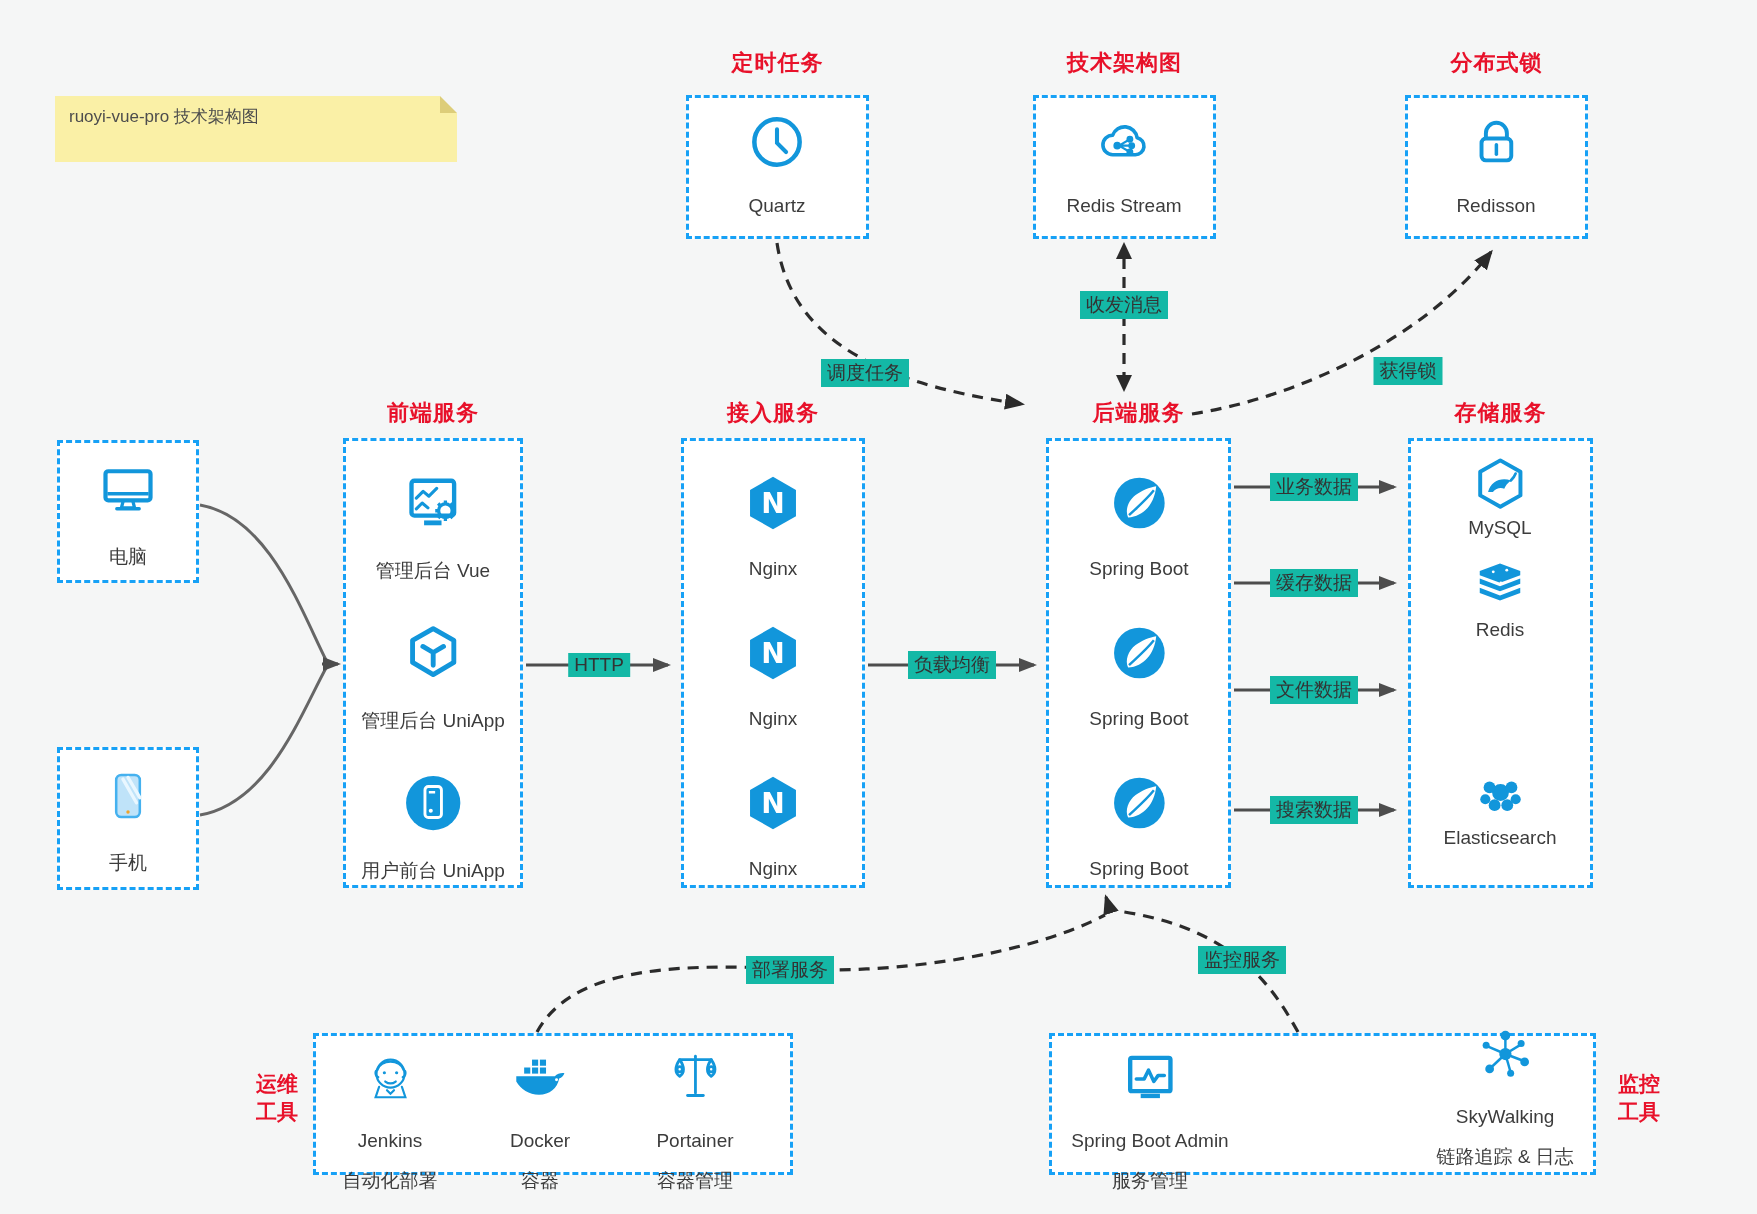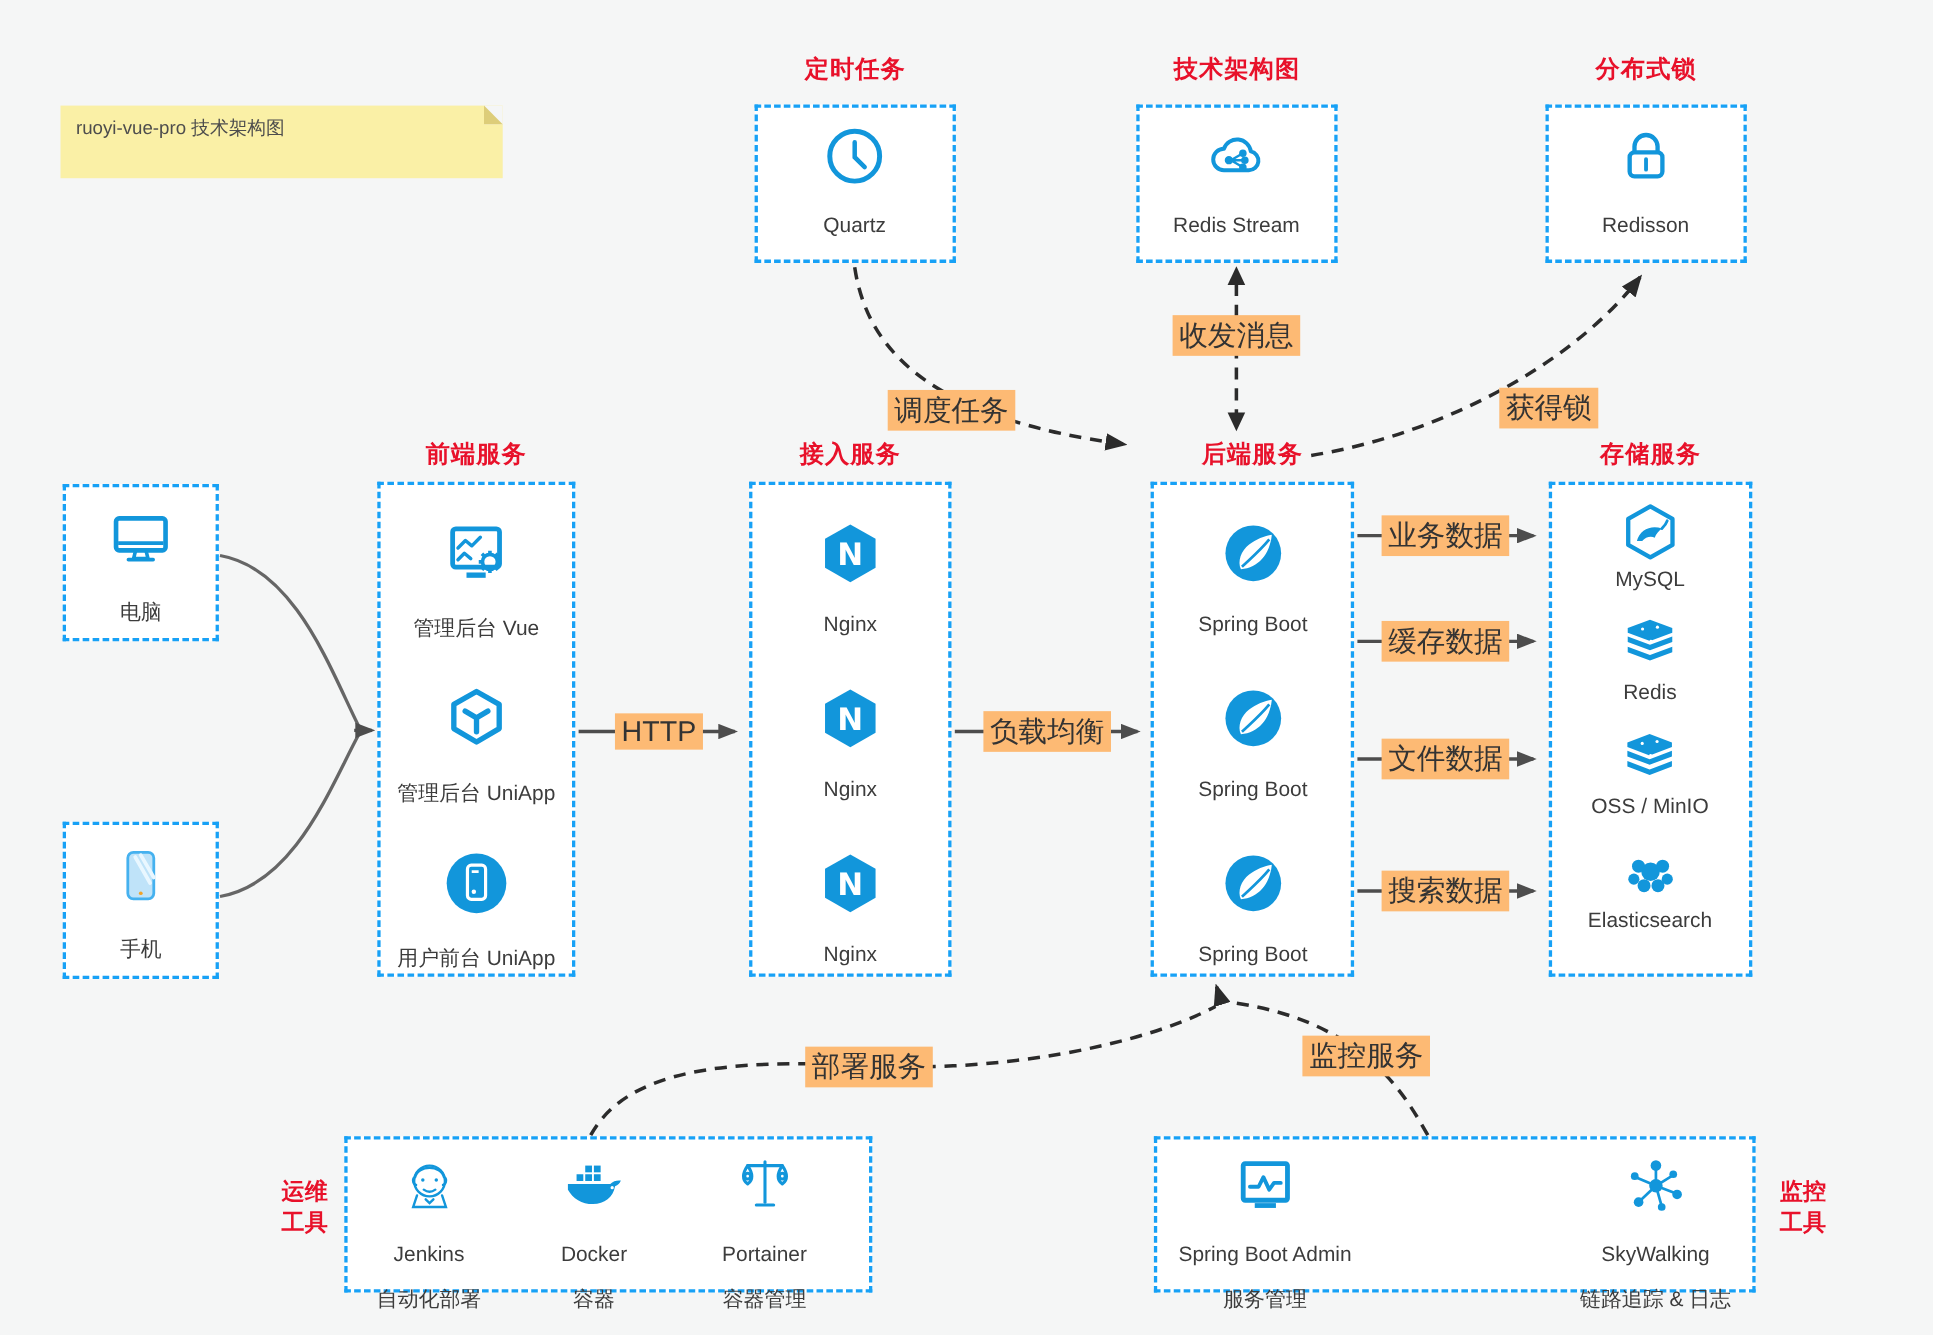--- a/index.html
+++ b/index.html
@@ -28,22 +28,22 @@
 
   .node{position:absolute;transform:translateX(-50%);display:flex;flex-direction:column;
         align-items:center;}
   .node .nicon{display:block;line-height:0;}
   .node .lbl{font-size:19px;color:var(--txt);margin-top:24px;white-space:nowrap;}
   .node .lbl2{font-size:19px;color:var(--txt);margin-top:16px;white-space:nowrap;}
   .node.tight .lbl{margin-top:5px;}
 
   .arrows{position:absolute;left:0;top:0;pointer-events:none;}
 
-  .edge-label{position:absolute;transform:translate(-50%,-50%);background:#fdba74;
-        padding:1px 6px;font-size:26px;color:#333;white-space:nowrap;text-align:right;}
+  .edge-label{position:absolute;transform:translate(-50%,-50%);background:#14b8a6;
+        padding:1px 6px;font-size:19px;color:#333;white-space:nowrap;text-align:right;}
 </style>
 </head>
 <body>
 
 <div class="canvas">
 
   <div class="note">
     <div>ruoyi-vue-pro 技术架构图</div>
   </div>
 
@@ -258,37 +258,20 @@
         <g fill="#fff">
             <circle cx="40" cy="12" r="1.7"></circle>
             <circle cx="24" cy="14" r="1.7"></circle>
             <circle cx="33" cy="27" r="1.5"></circle>
           </g>
       </svg>
     </span>
     <span class="lbl">Redis</span>
   </div>
 
-  <div class="node tight" style="left:1500px;top:664px">
-    <span class="nicon">
-      <svg viewBox="0 0 64 64" width="56" height="54">
-        <g fill="#1296db">
-            <path d="M32 4 L56 13 L56 18 L32 27 L8 18 L8 13 Z"></path>
-            <path d="M8 22 L32 31 L56 22 L56 28 L32 37 L8 28 Z"></path>
-            <path d="M8 33 L32 42 L56 33 L56 39 L32 48 L8 39 Z"></path>
-          </g>
-        <g fill="#fff">
-            <circle cx="40" cy="12" r="1.7"></circle>
-            <circle cx="24" cy="14" r="1.7"></circle>
-            <circle cx="33" cy="27" r="1.5"></circle>
-          </g>
-      </svg>
-    </span>
-    <span class="lbl">OSS / MinIO</span>
-  </div>
 
   <div class="node tight" style="left:1500px;top:768px">
     <span class="nicon">
       <svg viewBox="0 0 64 64" width="56" height="54">
         <g fill="#1296db">
             <circle cx="32" cy="29" r="10"></circle>
             <circle cx="19" cy="23" r="7"></circle>
             <circle cx="45" cy="23" r="7"></circle>
             <circle cx="14" cy="37" r="6"></circle>
             <circle cx="50" cy="37" r="6"></circle>
@@ -362,21 +345,21 @@
         <rect x="9" y="9" width="46" height="38" rx="2" fill="none" stroke="#1296db" stroke-width="5"></rect>
         <polyline points="16,33 25,33 30,23 36,36 41,29 48,29" fill="none" stroke="#1296db" stroke-width="4" stroke-linejoin="round" stroke-linecap="round"></polyline>
         <rect x="21" y="50" width="22" height="5" fill="#1296db"></rect>
       </svg>
     </span>
     <span class="lbl">Spring Boot Admin</span>
     <span class="lbl2">服务管理</span>
   </div>
 
 
-  <div class="node" style="left:1505px;top:1050px">
+  <div class="node" style="left:1505px;top:1026px">
     <span class="nicon">
       <svg viewBox="0 0 64 64" width="56" height="56">
         <g stroke="#1296db" stroke-width="2.8">
             <line x1="32" y1="32" x2="32" y2="12"></line>
             <line x1="32" y1="32" x2="50" y2="21"></line>
             <line x1="32" y1="32" x2="53" y2="40"></line>
             <line x1="32" y1="32" x2="38" y2="53"></line>
             <line x1="32" y1="32" x2="15" y2="48"></line>
             <line x1="32" y1="32" x2="11" y2="23"></line>
           </g>

